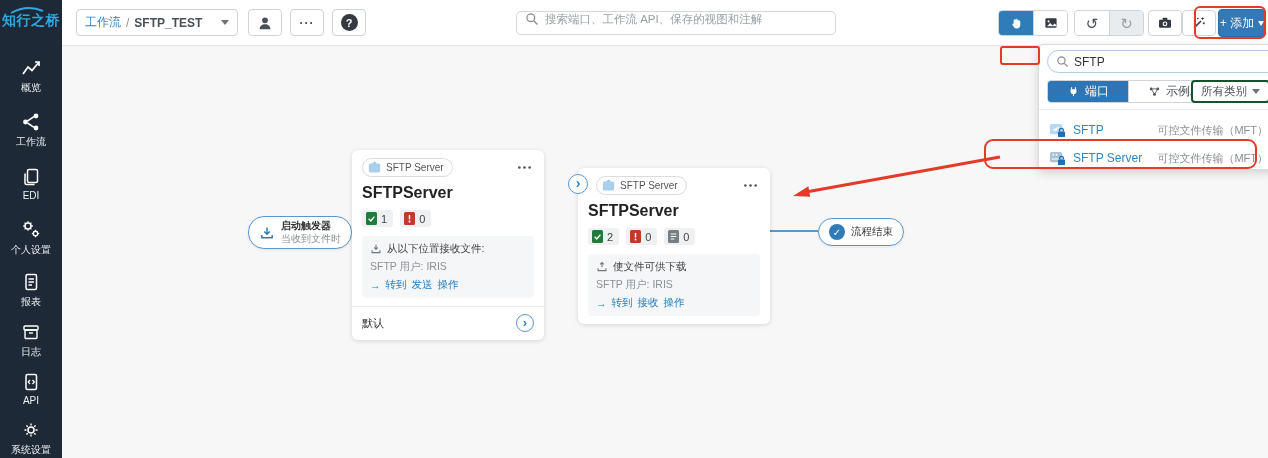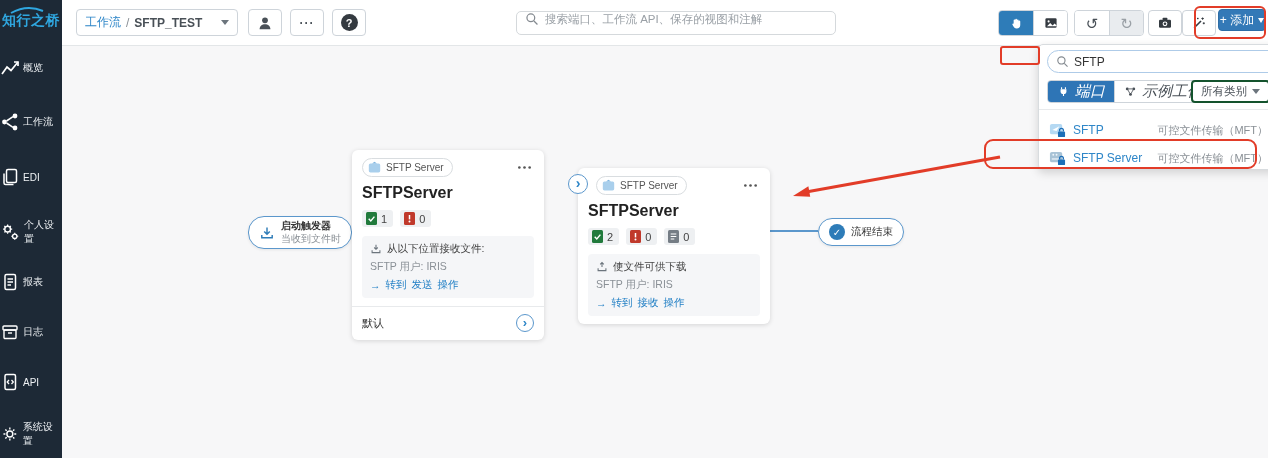--- a/index.html
+++ b/index.html
@@ -4,21 +4,21 @@
 <style>
   * { margin:0; padding:0; box-sizing:border-box; }
   html,body { width:1268px; height:458px; }
   body { font-family:"Liberation Sans","DejaVu Sans",sans-serif; }
   .app { position:relative; width:1268px; height:458px; background:#f7f7f8; overflow:hidden; }
 
   
   .sidebar { position:absolute; left:0; top:0; width:62px; height:458px; background:#1d2936; z-index:2; }
   .logo { position:absolute; left:0; top:6px; width:62px; text-align:center; color:#2fa7e0; font-size:14px; font-weight:bold; letter-spacing:.5px; }
   .logo svg { display:block; margin:0 auto -2px; }
-  .nav-item { position:absolute; left:0; width:62px; display:flex; align-items:center; gap:3px; cursor:pointer; }
+  .nav-item { position:absolute; left:0; width:62px; display:flex; flex-direction:column; align-items:center; gap:3px; cursor:pointer; }
   .nav-item .lbl { color:#eef1f4; font-size:10px; }
   .nav-item svg { display:block; }
 
   
   .topbar { position:absolute; left:62px; top:0; width:1206px; height:46px; background:#ffffff; border-bottom:1px solid #e3e6e8; z-index:2; }
   .crumb-select { position:absolute; left:14px; top:9px; width:162px; height:27px; border:1px solid #ced4da; border-radius:4px; background:#fff; display:flex; align-items:center; padding:0 8px; gap:5px; font-size:12px; cursor:pointer; }
   .crumb-section { color:#2e86c8; }
   .crumb-sep { color:#8a9096; }
   .crumb-current { color:#495057; font-weight:600; }
   .crumb-select .caret { margin-left:auto; }
@@ -28,30 +28,30 @@
   .help-circle { width:17px; height:17px; border-radius:50%; background:#343a40; color:#fff; font-size:11px; font-weight:bold; display:flex; align-items:center; justify-content:center; }
   .top-search { position:absolute; left:454px; top:11px; width:320px; height:24px; border:1px solid #d5d9dc; border-radius:5px; background:#fff; display:flex; align-items:flex-start; padding:0 8px; gap:6px; }
   .top-search .ph { color:#9aa0a6; font-size:11.5px; white-space:nowrap; overflow:hidden; }
   .btn-group { position:absolute; top:10px; height:26px; display:flex; border:1px solid #ced4da; border-radius:4px; overflow:hidden; }
   .seg { width:34px; height:100%; display:flex; align-items:center; justify-content:center; background:#fff; cursor:pointer; }
   .seg.active { background:#2e7cb8; }
   .seg + .seg { border-left:1px solid #ced4da; }
   .seg.disabled { background:#e9ecef; cursor:default; }
   .glyph-icon { font-size:15px; color:#495057; line-height:1; }
   .seg.disabled .glyph-icon { color:#9aa0a6; }
-  .add-btn { position:absolute; left:1156px; top:9px; width:48px; height:22px; background:#3379b7; border:1px solid #2d6da6; border-radius:4px; color:#fff; font-size:12px; display:flex; align-items:center; justify-content:center; gap:4px; cursor:pointer; }
+  .add-btn { position:absolute; left:1156px; top:9px; width:48px; height:28px; background:#3379b7; border:1px solid #2d6da6; border-radius:4px; color:#fff; font-size:12px; display:flex; align-items:center; justify-content:center; gap:4px; cursor:pointer; }
   .add-btn .caret { border-top-color:#fff; border-left-width:3.5px; border-right-width:3.5px; }
 
   
   .panel { position:absolute; left:1038px; top:44px; width:241px; height:126px; background:#fff; border:1px solid #d8dcdf; border-radius:5px; box-shadow:0 3px 10px rgba(0,0,0,.15); z-index:5; }
   .panel-search { position:absolute; left:8px; top:5px; width:260px; height:23px; border:1px solid #aecbe8; border-radius:12px; display:flex; align-items:center; padding:0 8px; gap:5px; }
   .panel-search .val { font-size:12px; color:#333; }
   .panel-search .clear { margin-left:auto; cursor:pointer; display:flex; }
   .panel-tabs { position:absolute; left:8px; top:35px; height:23px; display:flex; border:1px solid #ced4da; border-radius:4px; overflow:hidden; }
-  .ptab { display:flex; align-items:center; gap:5px; padding:0 9px; font-size:15px; background:#fff; color:#495057; cursor:pointer;font-style:italic; }
+  .ptab { display:flex; align-items:center; gap:5px; padding:0 19px; font-size:12px; background:#fff; color:#495057; cursor:pointer; }
   .ptab.active { background:#2e75b6; color:#fff; }
   .ptab + .ptab { border-left:1px solid #ced4da; }
   .cat-btn { position:absolute; right:8px; top:35px; height:23px; border:2px solid #14532d; border-radius:4px; background:#fff; display:flex; align-items:center; gap:5px; padding:0 8px; font-size:11.5px; color:#495057; cursor:pointer; }
   .panel-divider { position:absolute; left:0; top:64px; width:100%; height:1px; background:#e8eaec; }
   .p-row { position:absolute; left:0; width:100%; height:28px; display:flex; align-items:center; padding:0 10px; gap:7px; cursor:pointer; }
   .p-row .name { color:#2e86c8; font-size:12px; }
   .p-row .cat { margin-left:auto; color:#8a9096; font-size:11px; }
 
   
   .canvas { position:absolute; left:62px; top:46px; width:1206px; height:412px; z-index:1; }

